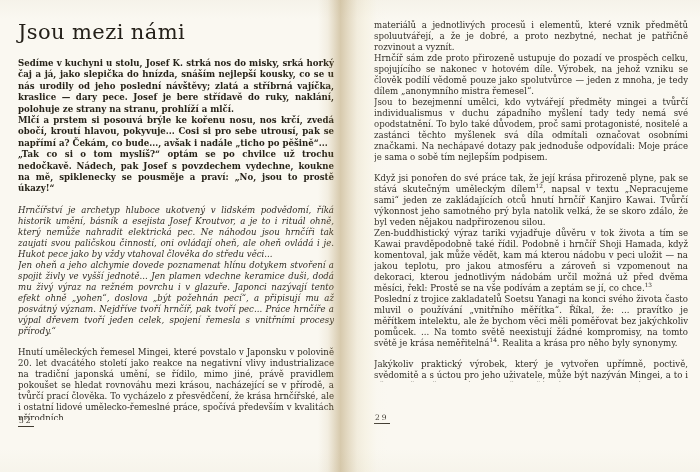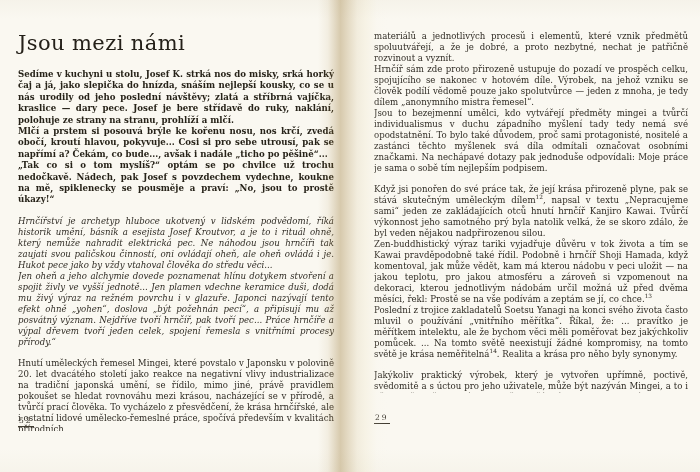--- a/index.html
+++ b/index.html
@@ -20,21 +20,21 @@
     background:linear-gradient(90deg,
       rgba(176,146,86,0) 0%,
       rgba(176,146,86,0.10) 14%,
       rgba(158,126,62,0.38) 32%,
       rgba(178,150,92,0.30) 43%,
       rgba(205,184,132,0.18) 56%,
       rgba(233,222,184,0.20) 68%,
       rgba(246,241,226,0.08) 84%,
       rgba(250,247,238,0) 100%);
   }
-  .page{position:absolute;top:31px;}
+  .page{position:absolute;top:20px;}
   .page.left{left:18px;width:316px;}
   .page.right{left:374px;width:314px;}
   .title{
     font-size:21px;font-weight:normal;color:#242019;
     margin:0 0 14px 0;letter-spacing:0.4px;
   }
   .bodytext{
     font-size:8.6px;line-height:11px;text-align:justify;
     color:#2f2b24;max-height:362px;overflow:hidden;
   }

